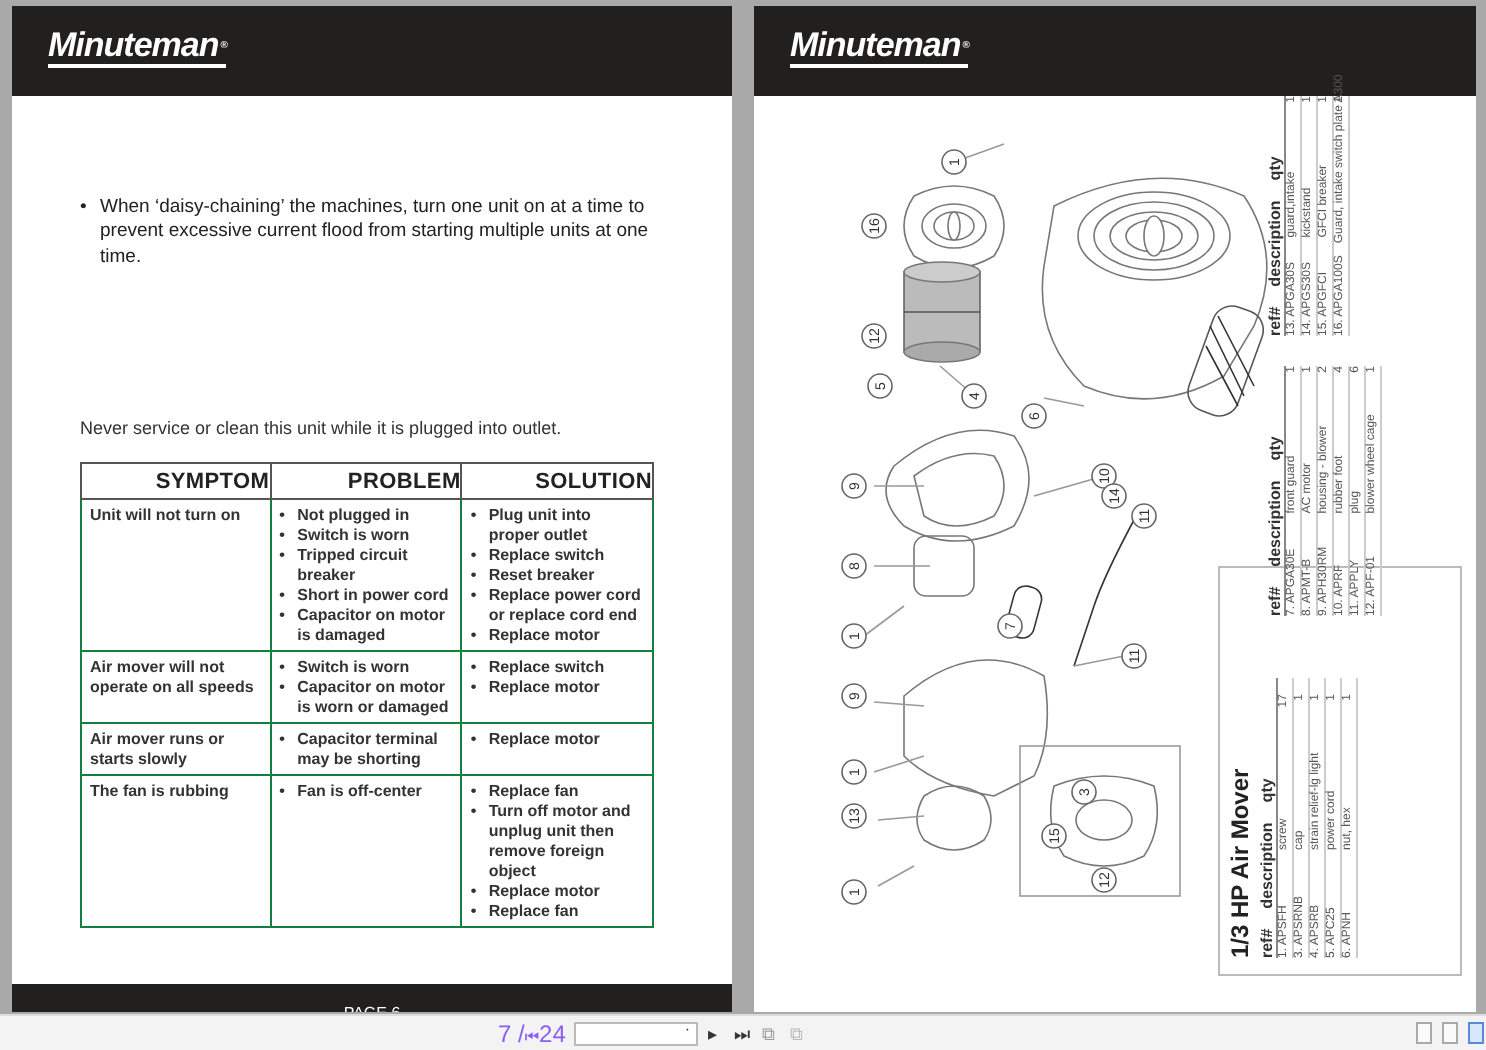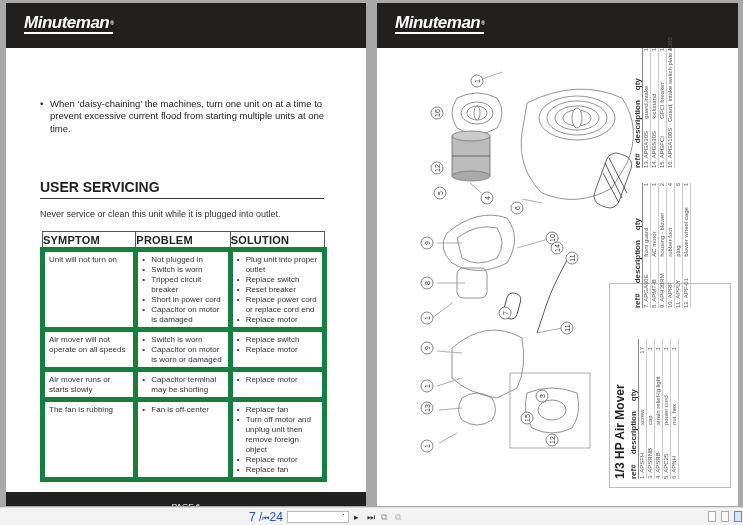--- a/index.html
+++ b/index.html
@@ -17,58 +17,57 @@
   .page-footer { position: absolute; left: 0; bottom: 0; width: 100%; height: 14px; background: #221f1f; color: #fff; font-size: 8px; text-align: center; line-height: 30px; }
 
   .bullets { position: absolute; left: 34px; top: 72px; width: 300px; font-size: 9.5px; line-height: 12.3px; color: #222; list-style: none; margin-top: 23px; }
   .bullets li { position: relative; padding-left: 10px; margin-bottom: 11px; }
   .bullets li::before { content: "•"; position: absolute; left: 0; top: 0; }
 
   .section-title { position: absolute; left: 34px; top: 176px; width: 284px; font-size: 14px; font-weight: bold; color: #222; border-bottom: 1px solid #333; padding-bottom: 3px; }
   .section-note { position: absolute; left: 34px; top: 206px; font-size: 9px; color: #333; }
 
   table.trouble { position: absolute; left: 34px; top: 228px; width: 287px; border-collapse: collapse; font-size: 8px; color: #333; }
-  table.trouble th { font-family: "Liberation Sans", sans-serif; font-size: 11px; font-weight: bold; color: #222; border: 1px solid #555; height: 18px; text-align: left; letter-spacing: 0.2px; }
-  table.trouble td { border: 5px solid #15803d; vertical-align: top; padding: 3px 4px 2px 4px; line-height: 10px; }
+  table.trouble th { font-family: "Liberation Sans", sans-serif; font-size: 11px; font-weight: bold; color: #222; border: 1px solid #555; height: 18px; text-align: right; letter-spacing: 0.2px; }
+  table.trouble td { border: 1px solid #15803d; vertical-align: top; padding: 3px 4px 2px 4px; line-height: 10px; font-weight: bold; }
   table.trouble td ul { list-style: none; }
   table.trouble td li { position: relative; padding-left: 9px; }
   table.trouble td li::before { content: "•"; position: absolute; left: 0; }
   .c1 { width: 95px; } .c2 { width: 96px; margin-left: 45px; } .c3 { width: 96px; }
 
   
   .diagram { position: absolute; left: 0; top: 45px; width: 361px; height: 428px; }
   .parts-box { position: absolute; left: 232px; top: 280px; width: 122px; height: 205px; border: 1px solid #bbb; }
   .rot-table { position: absolute; transform-origin: 0 0; transform: rotate(-90deg); font-size: 6px; color: #555; }
   .rot-table .hdr { font-weight: bold; font-size: 8px; color: #333; display: flex; gap: 10px; border-bottom: 1px solid #888; }
   .rot-table .row { display: flex; gap: 6px; line-height: 7px; white-space: nowrap; border-bottom: 1px solid #ccc; }
   .rot-table .title { font-weight: bold; font-size: 12px; color: #222; margin-bottom: 2px; }
   .cell-ref { width: 48px; } .cell-desc { width: 62px; } .cell-qty { width: 10px; text-align: right; }
 
   
   .toolbar { position: absolute; left: 0; top: 507px; width: 743px; height: 18px; background: #f3f3f3; border-top: 1px solid #ddd; }
-  .pg-ind { position: absolute; left: 249px; top: 2px; font-size: 12px; color: #1d4ed8; }
+  .pg-ind { position: absolute; left: 249px; top: 2px; font-size: 12px; color: #8b5cf6; }
   .pg-select { position: absolute; left: 287px; top: 3px; width: 62px; height: 12px; border: 1px solid #bbb; background: #fff; }
   .pg-select .arr { position: absolute; right: 3px; top: -2px; font-size: 8px; color: #333; }
   .tb-btn { position: absolute; top: 3px; font-size: 9px; color: #333; line-height: 12px; }
   .tb-right { position: absolute; top: 3px; width: 8px; height: 11px; border: 1px solid #aaa; background: #fafafa; }
   .tb-right.active { border-color: #5a8ad6; background: #d8e6fb; }
 </style>
 </head>
 <body>
 
 <div class="page page-left">
   <div class="page-header">
     <div class="logo"><span>Minuteman</span><sup>®</sup></div>
   </div>
 
   <ul class="bullets">
     <li>When ‘daisy-chaining’ the machines, turn one unit on at a time to prevent excessive current flood from starting multiple units at one time.</li>
   </ul>
 
-  <div class="section-title">USER SERVICING</div>
   <div class="section-note">Never service or clean this unit while it is plugged into outlet.</div>
 
   <table class="trouble">
     <thead>
       <tr>
         <th class="c1">SYMPTOM</th>
         <th class="c2">PROBLEM</th>
         <th class="c3">SOLUTION</th>
       </tr>
     </thead>

